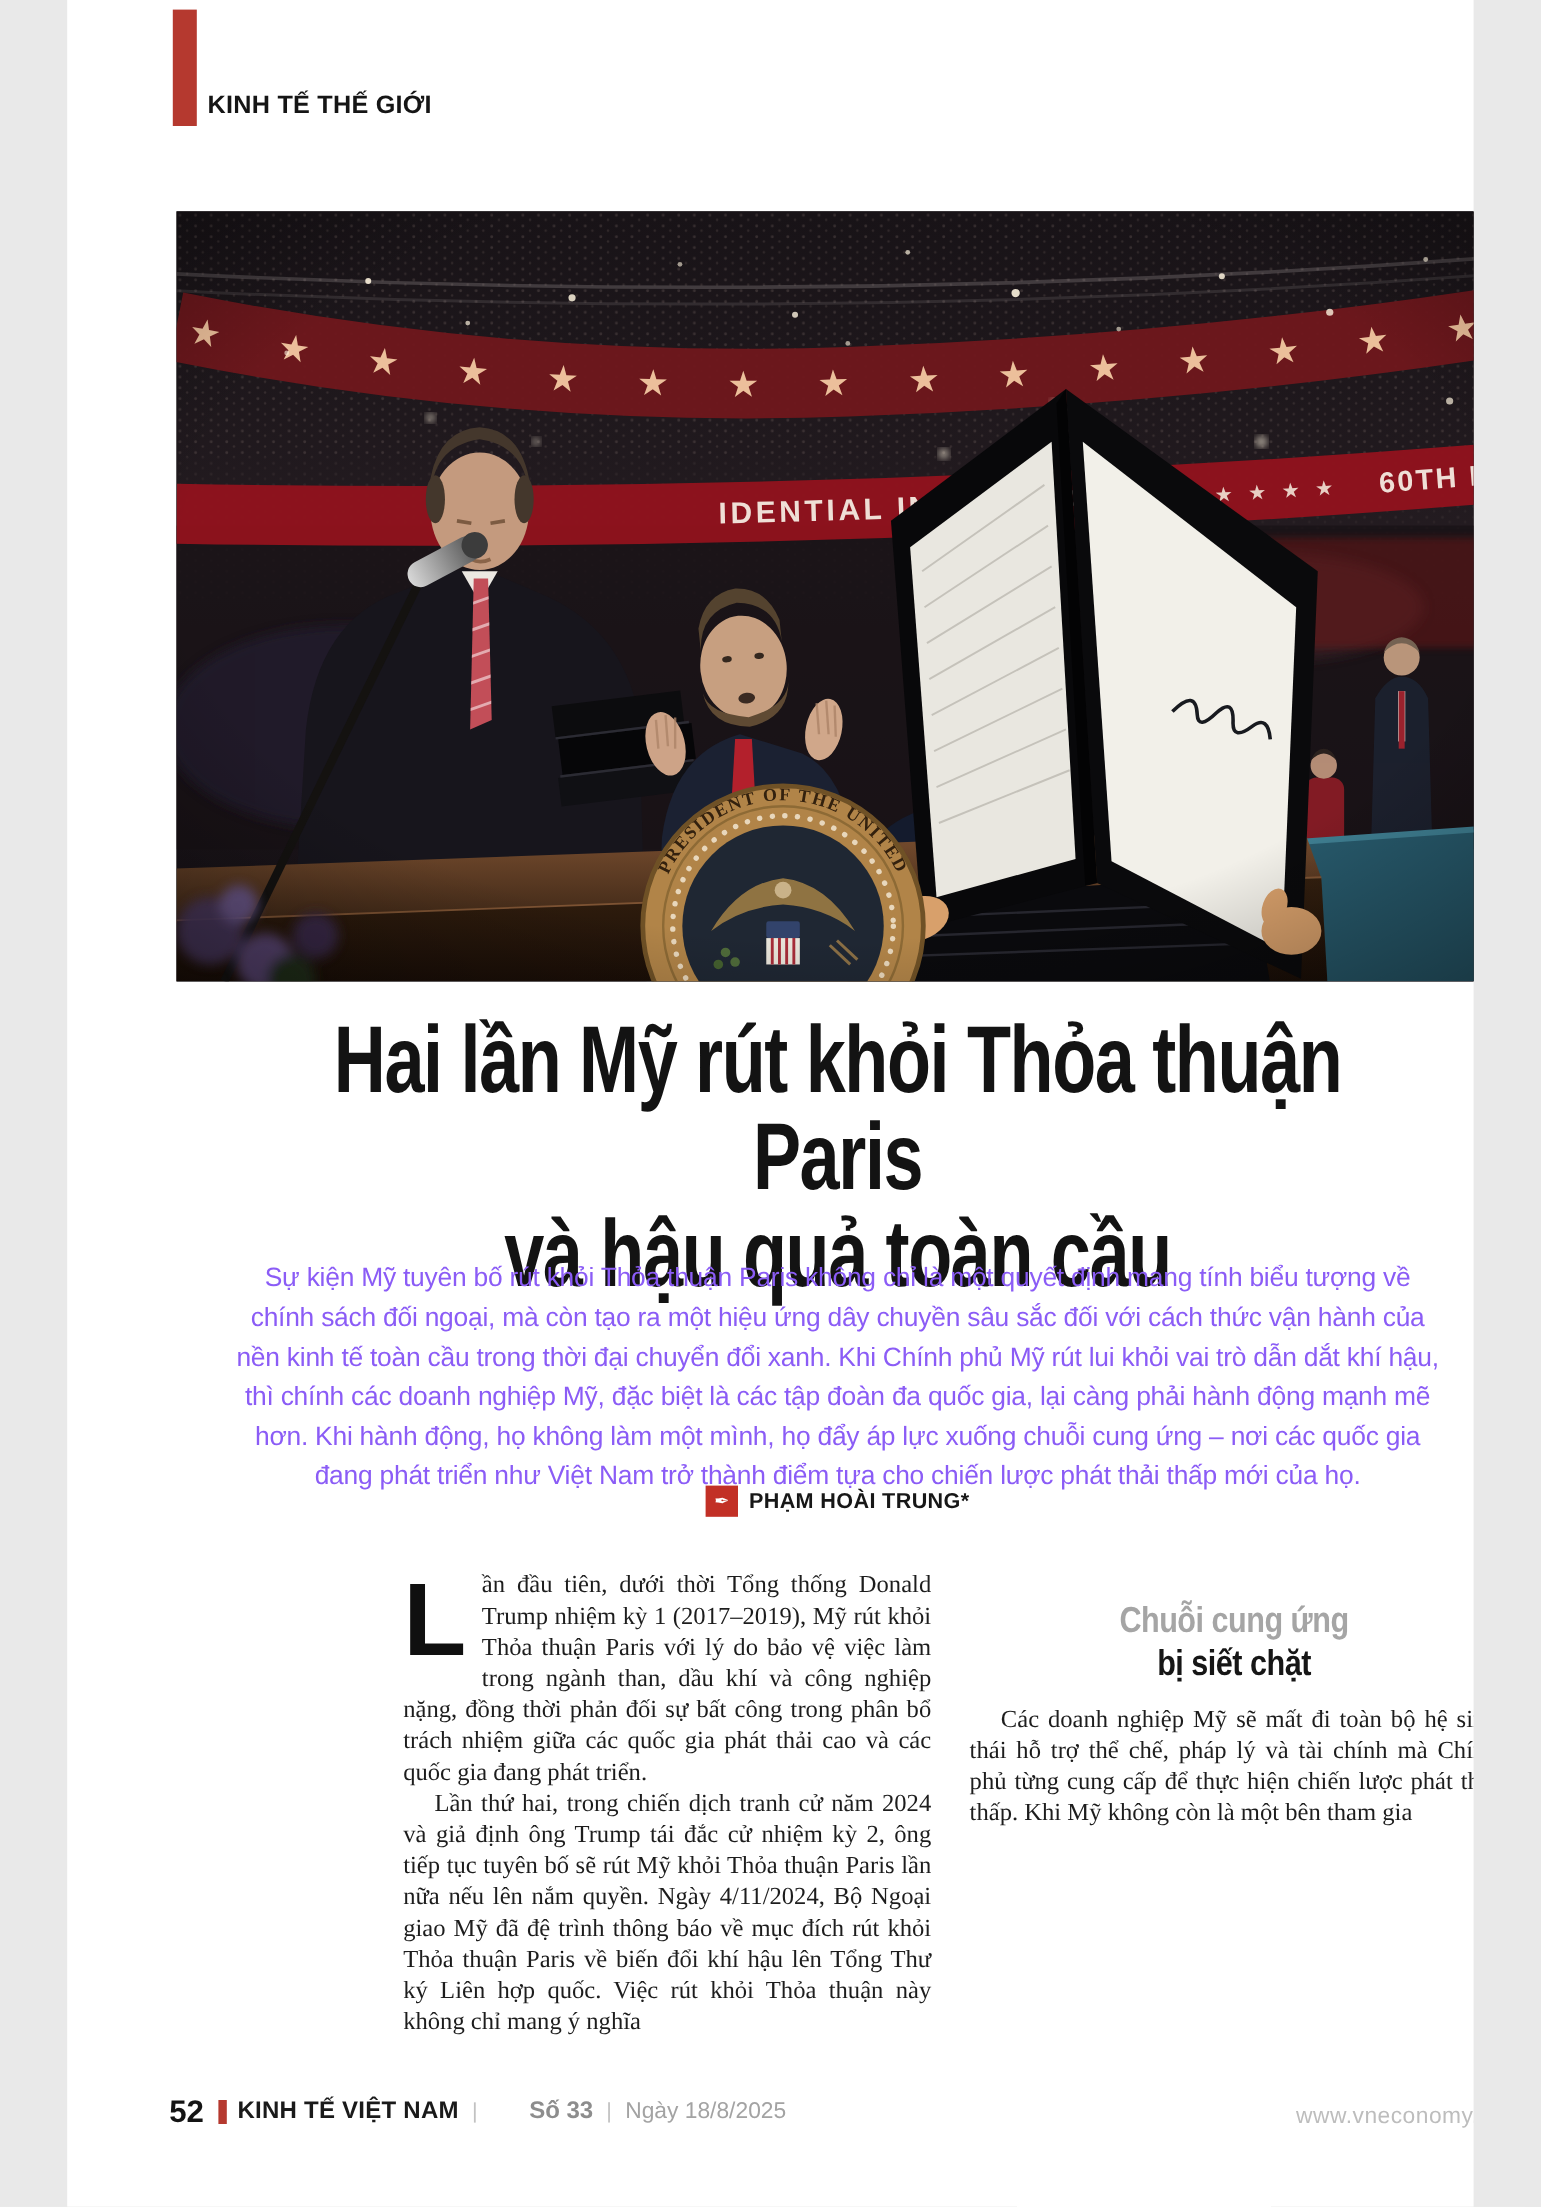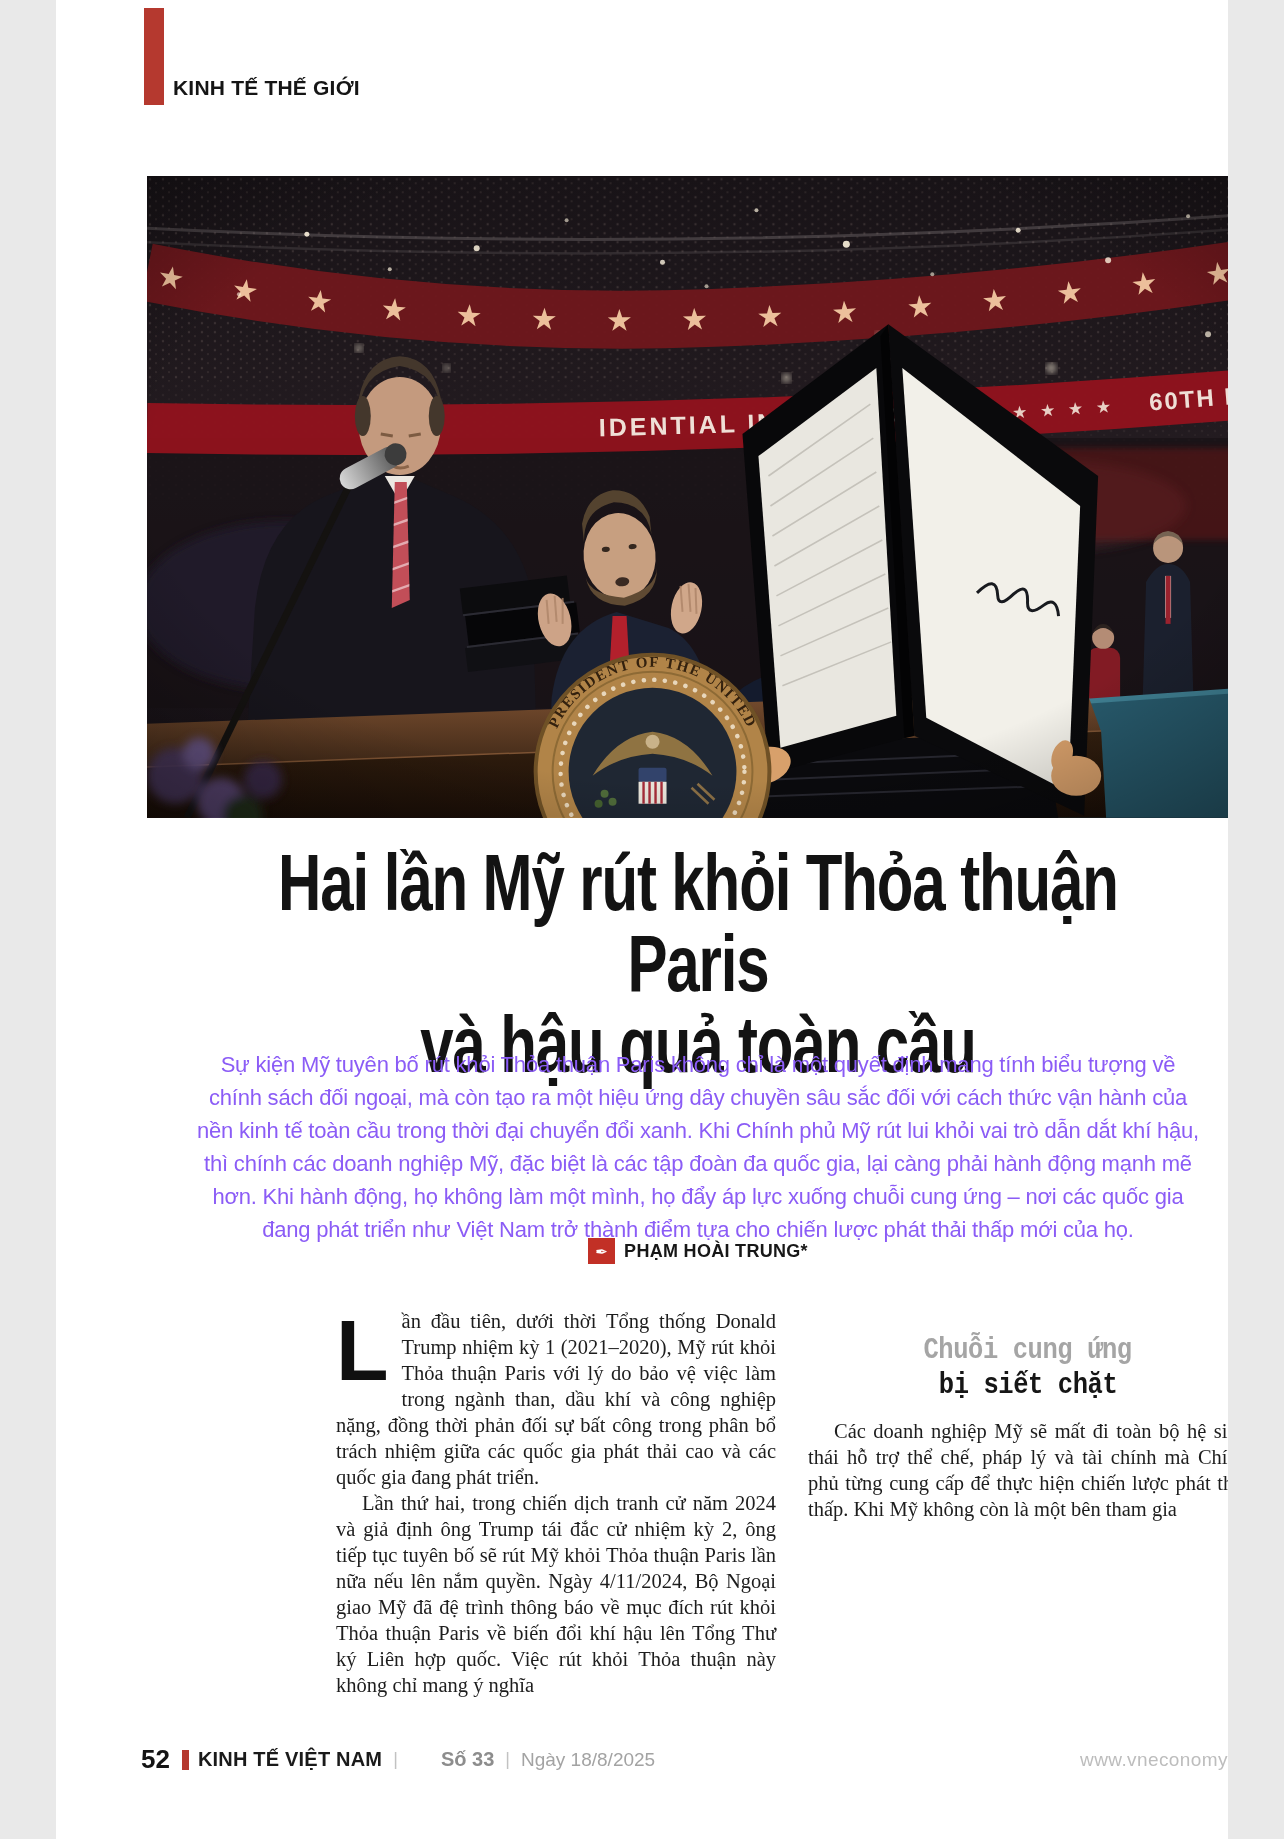--- a/index.html
+++ b/index.html
@@ -43,28 +43,28 @@
     position:absolute;left:280px;top:1308px;width:912px;display:flex;gap:32px;
     font-family:"Liberation Serif",serif;font-size:20.5px;line-height:26px;color:#1d1d1d;text-align:justify;
   }
   .col{width:440px;}
   .col p{margin:0;}
   .col p.indent{text-indent:26px;}
   .dropcap{
     float:left;font-family:"Liberation Sans",sans-serif;font-weight:bold;
     font-size:86px;line-height:74px;margin:5px 13px 0 0;color:#101010;
   }
-  .subhead{margin:26px 0 14px;text-align:center;font-family:Liberation Mono, monospace;font-weight:bold;line-height:33px;}
+  .subhead{margin:26px 0 14px;text-align:center;font-family:Liberation Sans, sans-serif;font-weight:bold;line-height:33px;}
   .subhead .l1,.subhead .l2{display:inline-block;transform:scaleX(.85);font-size:30px;letter-spacing:-.5px;}
   .subhead .l1{color:#a5a5a5;}
   .subhead .l2{color:#161616;}
   
   .footer{
     position:absolute;left:85px;top:1744px;width:1112px;
-    display:flex;justify-content:space-between;align-items:center;
+    display:flex;justify-content:space-between;align-items:flex-end;
   }
   .footer-left{display:flex;align-items:center;}
   .f-page{font-size:26px;font-weight:bold;color:#141414;}
   .f-bar{width:7px;height:20px;background:#b5392f;margin:0 9px 0 12px;}
   .f-mag{font-size:20px;font-weight:bold;color:#1a1a1a;letter-spacing:.2px;}
   .f-sep{font-size:18px;color:#c2c2c2;margin:0 11px;font-weight:normal;}
   .f-issue{font-size:20px;font-weight:bold;color:#8d8d8d;margin-left:32px;}
   .f-date{font-size:19px;color:#a3a3a3;}
   .f-site{font-size:19px;color:#bdbdbd;letter-spacing:.4px;}
 </style>
@@ -345,21 +345,21 @@
 
   <div class="lede">Sự kiện Mỹ tuyên bố rút khỏi Thỏa thuận Paris không chỉ là một quyết định mang tính biểu tượng về chính sách đối ngoại, mà còn tạo ra một hiệu ứng dây chuyền sâu sắc đối với cách thức vận hành của nền kinh tế toàn cầu trong thời đại chuyển đổi xanh. Khi Chính phủ Mỹ rút lui khỏi vai trò dẫn dắt khí hậu, thì chính các doanh nghiệp Mỹ, đặc biệt là các tập đoàn đa quốc gia, lại càng phải hành động mạnh mẽ hơn. Khi hành động, họ không làm một mình, họ đẩy áp lực xuống chuỗi cung ứng – nơi các quốc gia đang phát triển như Việt Nam trở thành điểm tựa cho chiến lược phát thải thấp mới của họ.</div>
 
   <div class="byline">
     <span class="byline-icon">✒</span>
     <span class="byline-name">PHẠM HOÀI TRUNG*</span>
   </div>
 
   <div class="body-cols">
     <div class="col">
-      <p><span class="dropcap">L</span><span>ần đầu tiên, dưới thời Tổng thống Donald Trump nhiệm kỳ 1 (2021–2020), Mỹ rút khỏi Thỏa thuận Paris với lý do bảo vệ việc làm trong ngành than, dầu khí và công nghiệp nặng, đồng thời phản đối sự bất công trong phân bổ trách nhiệm giữa các quốc gia phát thải cao và các quốc gia đang phát triển.</span></p>
+      <p><span class="dropcap">L</span><span>ần đầu tiên, dưới thời Tổng thống Donald Trump nhiệm kỳ 1 (2017–2019), Mỹ rút khỏi Thỏa thuận Paris với lý do bảo vệ việc làm trong ngành than, dầu khí và công nghiệp nặng, đồng thời phản đối sự bất công trong phân bổ trách nhiệm giữa các quốc gia phát thải cao và các quốc gia đang phát triển.</span></p>
       <p class="indent">Lần thứ hai, trong chiến dịch tranh cử năm 2024 và giả định ông Trump tái đắc cử nhiệm kỳ 2, ông tiếp tục tuyên bố sẽ rút Mỹ khỏi Thỏa thuận Paris lần nữa nếu lên nắm quyền. Ngày 4/11/2024, Bộ Ngoại giao Mỹ đã đệ trình thông báo về mục đích rút khỏi Thỏa thuận Paris về biến đổi khí hậu lên Tổng Thư ký Liên hợp quốc. Việc rút khỏi Thỏa thuận này không chỉ mang ý nghĩa</p>
     </div>
     <div class="col">
       <div class="subhead">
         <span class="l1">Chuỗi cung ứng</span><br>
         <span class="l2">bị siết chặt</span>
       </div>
       <p class="indent">Các doanh nghiệp Mỹ sẽ mất đi toàn bộ hệ sinh thái hỗ trợ thể chế, pháp lý và tài chính mà Chính phủ từng cung cấp để thực hiện chiến lược phát thải thấp. Khi Mỹ không còn là một bên tham gia</p>
     </div>
   </div>

